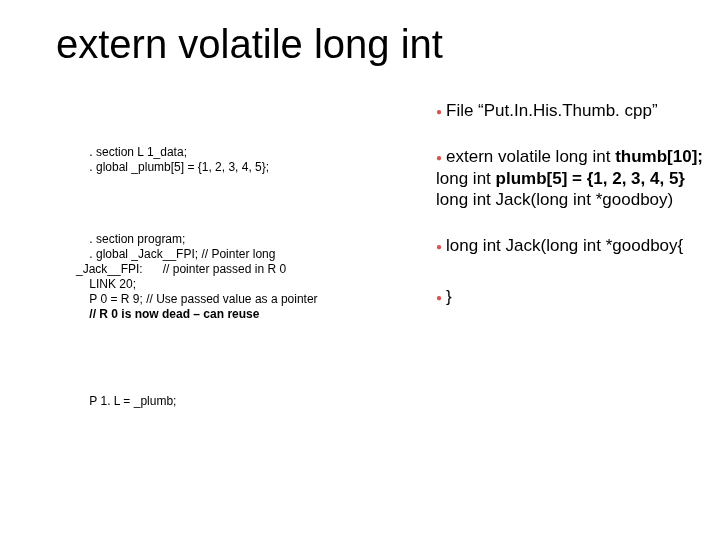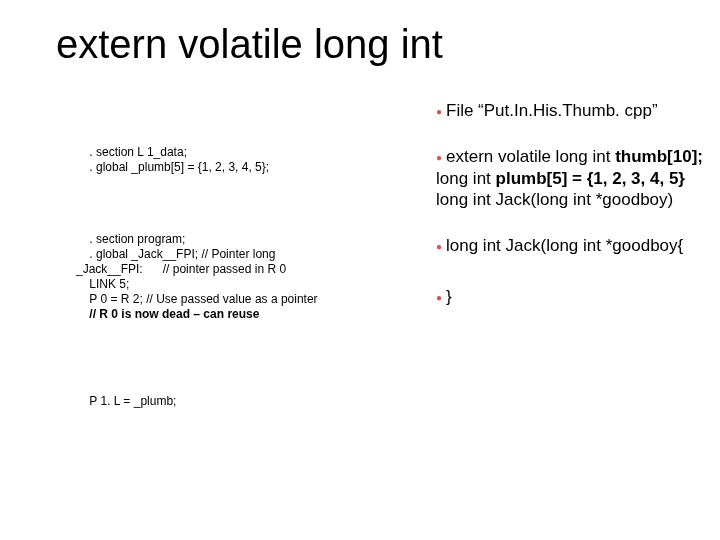--- a/index.html
+++ b/index.html
@@ -73,22 +73,22 @@
   <div class="title">extern volatile long int</div>
 
   <div class="left-col">
 
     <div class="block"><span>    . section L 1_data;</span>
 <span>    . global _plumb[5] = {1, 2, 3, 4, 5};</span></div>
 
     <div class="block"><span>    . section program;</span>
 <span>    . global _Jack__FPI; // Pointer long</span>
 <span>_Jack__FPI:      // pointer passed in R 0</span>
-<span>    LINK 5;</span>
-<span>    P 0 = R 2; // Use passed value as a pointer</span>
+<span>    LINK 20;</span>
+<span>    P 0 = R 9; // Use passed value as a pointer</span>
 <span class="bold">    // R 0 is now dead – can reuse</span></div>
 
 
     <div class="block"><span>    P 1. L = _plumb;</span>
 
 
 
 </div>
 
     

